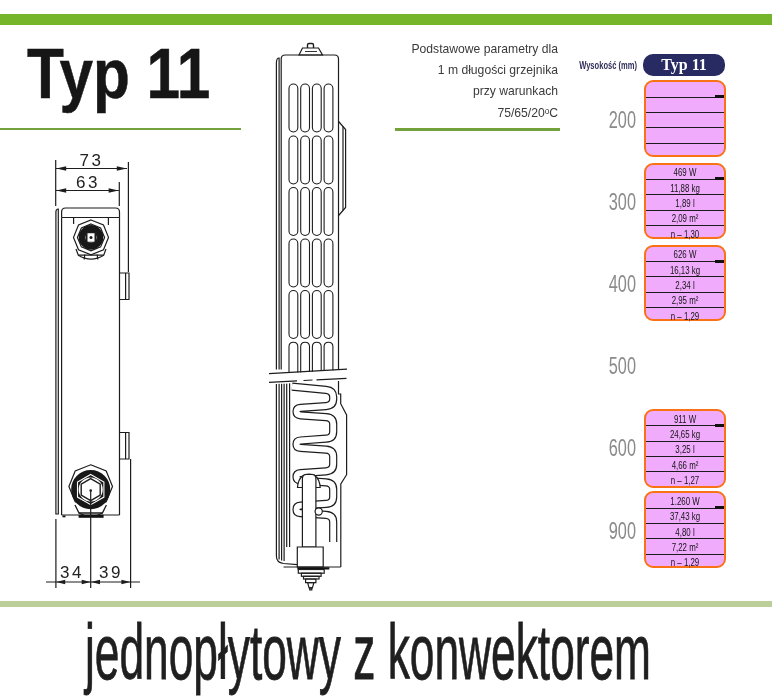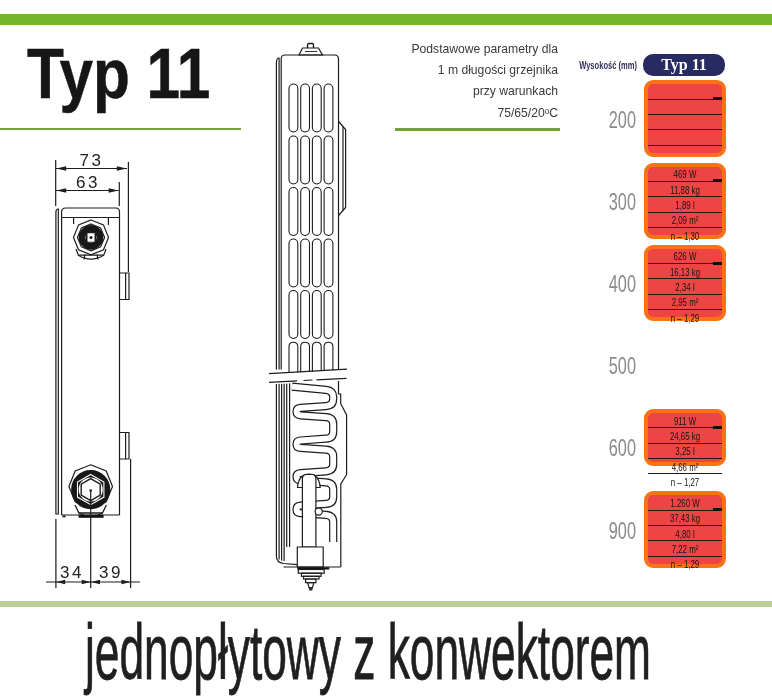--- a/index.html
+++ b/index.html
@@ -1,19 +1,19 @@
 <!DOCTYPE html>
 <html><head>
 <meta charset="utf-8">
 <style>
 html,body{margin:0;padding:0}
 #page{position:relative;width:772px;height:699px;background:#ffffff;font-family:"Liberation Sans",sans-serif;overflow:hidden}
 .abs{position:absolute}
 .rowline{position:absolute;left:0;right:0;height:1px;background:#1c1c1c}
-.vbox{position:absolute;width:82px;border:4px solid #f97316;border-radius:9px;background:#ef4444;box-sizing:border-box}
+.vbox{position:absolute;width:82px;border:2px solid #f97316;border-radius:9px;background:#f0abfc;box-sizing:border-box}
 .vlabel{position:absolute;width:60px;text-align:right;font-size:24px;line-height:26px;color:#8b8b8b;transform:scaleX(0.68);transform-origin:100% 50%}
 .cell{position:absolute;left:0;right:0;text-align:center;font-size:10.5px;color:#141414;transform:scaleX(0.75)}
 .tick{position:absolute;width:9px;height:3px;background:#111}
 </style>
 </head>
 <body>
 <div id="page">
 
 <div class="abs" style="left:0;top:14px;width:772px;height:11px;background:#75b52b"></div>
 
@@ -233,21 +233,21 @@
   <div class="rowline" style="top:60.3px"></div>
   <div class="cell" style="top:63px">n – 1,29</div>
   <div class="tick" style="right:0;top:12.9px"></div>
 </div>
 
 <div class="vlabel" style="left:576px;top:353.1px">500</div>
 
 
 <div class="vlabel" style="left:576px;top:435.3px">600</div>
 
-<div class="vbox" style="left:644px;top:409.1px;height:57px">
+<div class="vbox" style="left:644px;top:409.1px;height:79px">
   <div class="cell" style="top:1.8px">911 W</div>
   <div class="rowline" style="top:14.4px"></div>
   <div class="cell" style="top:17.1px">24,65 kg</div>
   <div class="rowline" style="top:29.7px"></div>
   <div class="cell" style="top:32.4px">3,25 l</div>
   <div class="rowline" style="top:45px"></div>
   <div class="cell" style="top:47.7px">4,66 m²</div>
   <div class="rowline" style="top:60.3px"></div>
   <div class="cell" style="top:63px">n – 1,27</div>
   <div class="tick" style="right:0;top:12.9px"></div>

